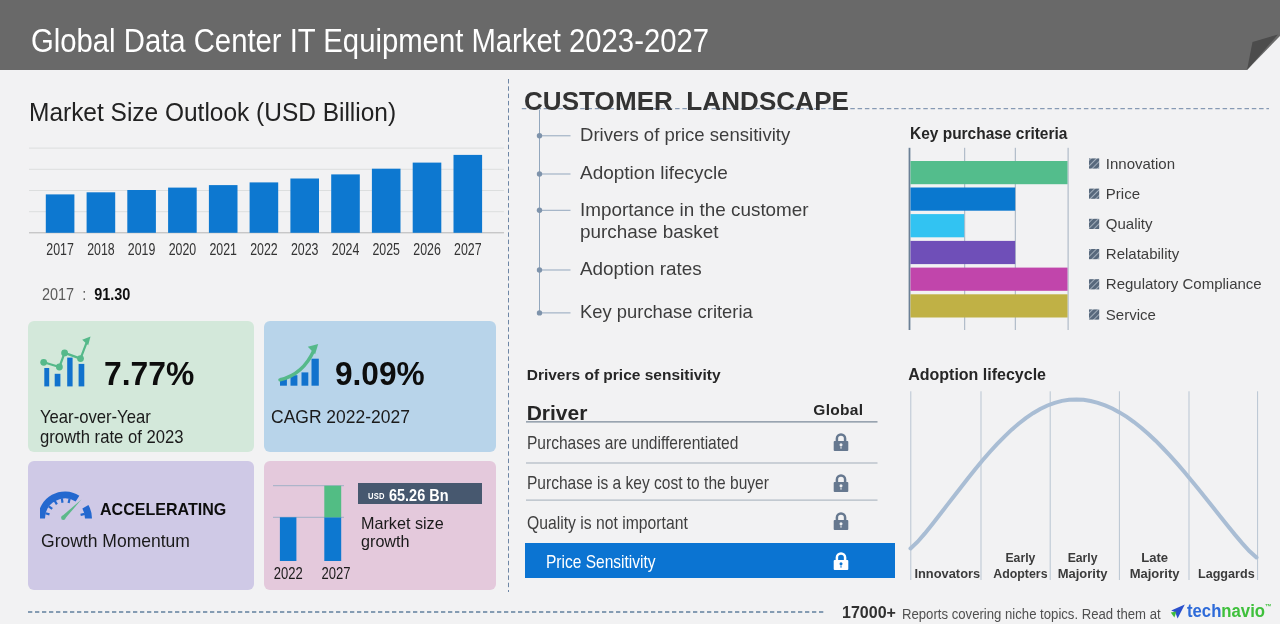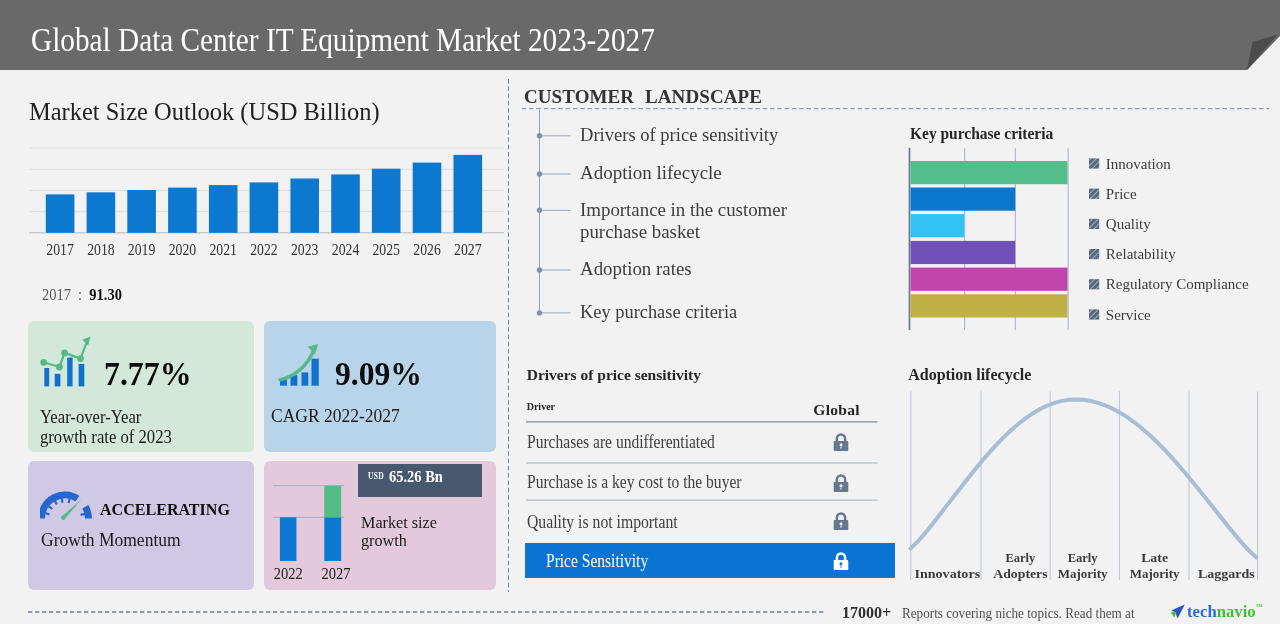--- a/index.html
+++ b/index.html
@@ -1,16 +1,16 @@
 <!DOCTYPE html>
 <html><head><meta charset="utf-8">
 <style>
 *{margin:0;padding:0;box-sizing:border-box;}
 html,body{width:1280px;height:624px;overflow:hidden;}
-#page{position:relative;width:1280px;height:624px;background:#f2f2f3;font-family:Liberation Serif, serif;overflow:hidden;}
+#page{position:relative;width:1280px;height:624px;background:#f2f2f3;font-family:Liberation Sans, sans-serif;overflow:hidden;}
 .abs{position:absolute;}
 .sx{transform-origin:0 0;white-space:nowrap;}
 #hdr{left:0;top:0;width:1280px;height:70px;background:#696969;clip-path:polygon(0 0,100% 0,100% 36px,1247px 100%,0 100%);}
 .box{border-radius:6px;}
 </style></head>
 <body>
 <div id="page">
 
 <div class="abs" id="hdr"></div>
 <svg class="abs" style="left:1240px;top:28px" width="40" height="42">
@@ -114,21 +114,21 @@
   <line x1="0" y1="5.7" x2="71" y2="5.7" stroke="#9fb0c6" stroke-width="1"></line>
   <line x1="0" y1="37.3" x2="71" y2="37.3" stroke="#9fb0c6" stroke-width="1"></line>
   <rect x="6.9" y="37.3" width="16.5" height="43.7" fill="#0d78d0"></rect>
   <rect x="51.3" y="37.3" width="16.9" height="43.7" fill="#0d78d0"></rect>
   <rect x="51.3" y="5.7" width="16.9" height="31.6" fill="#52bd84"></rect>
   <g fill="#1a1a1a" font-size="16" text-anchor="middle">
     <text x="15.2" y="98.9" textLength="29" lengthAdjust="spacingAndGlyphs">2022</text>
     <text x="63" y="98.9" textLength="29" lengthAdjust="spacingAndGlyphs">2027</text>
   </g>
 </svg>
-<div class="abs" style="left:358px;top:464px;width:123.5px;height:33px;background:#47586f;color:#fff;white-space:nowrap">
+<div class="abs" style="left:358px;top:483px;width:123.5px;height:21px;background:#47586f;color:#fff;white-space:nowrap">
   <span class="abs sx" style="left:9.5px;top:7px;font-size:9.5px;font-weight:bold;letter-spacing:0.3px;display:inline-block;transform:scaleX(0.8)">USD</span>
   <span class="abs sx" style="left:30.5px;top:2.9px;font-size:16.5px;font-weight:bold;display:inline-block;transform:scaleX(0.877)">65.26 Bn</span>
 </div>
 <div class="abs sx" style="left:360.6px;top:514.3px;font-size:16.5px;color:#1a1a1a;line-height:18px;transform:scaleX(0.98)">Market size<br>growth</div>
 
 <svg class="abs" style="left:0;top:0" width="1280" height="624">
   <line x1="508.5" y1="79" x2="508.5" y2="592" stroke="#6e86a5" stroke-width="1" stroke-dasharray="4.5,2.8"></line>
   <line x1="521.8" y1="108.7" x2="1269" y2="108.7" stroke="#6e86a5" stroke-width="1" stroke-dasharray="4.5,2.8"></line>
   <line x1="28" y1="612" x2="824" y2="612" stroke="#62809f" stroke-width="1.3" stroke-dasharray="4.3,2.7"></line>
   <line x1="539.5" y1="110" x2="539.5" y2="313" stroke="#93a7bd" stroke-width="1"></line>
@@ -143,29 +143,29 @@
     <circle cx="539.5" cy="135.8" r="2.7"></circle>
     <circle cx="539.5" cy="174" r="2.7"></circle>
     <circle cx="539.5" cy="210.3" r="2.7"></circle>
     <circle cx="539.5" cy="270" r="2.7"></circle>
     <circle cx="539.5" cy="312.9" r="2.7"></circle>
   </g>
   <line x1="526" y1="421.9" x2="877.5" y2="421.9" stroke="#7b8a9a" stroke-width="1.2"></line>
   <line x1="526" y1="463" x2="877.5" y2="463" stroke="#a2adb9" stroke-width="1"></line>
   <line x1="526" y1="500.1" x2="877.5" y2="500.1" stroke="#a2adb9" stroke-width="1"></line>
 </svg>
-<div class="abs sx" style="left:523.9px;top:86.1px;font-size:19px;font-weight:bold;color:#333;letter-spacing:0.1px;word-spacing:6px">CUSTOMER LANDSCAPE</div>
+<div class="abs sx" style="left:523.9px;top:86.1px;font-size:26px;font-weight:bold;color:#333;letter-spacing:0.1px;word-spacing:6px">CUSTOMER LANDSCAPE</div>
 <div class="abs sx" style="left:580.3px;top:124.1px;font-size:19px;color:#3d3d3d;transform:scaleX(0.976)">Drivers of price sensitivity</div>
 <div class="abs sx" style="left:580.3px;top:162.3px;font-size:19px;color:#3d3d3d;transform:scaleX(0.999)">Adoption lifecycle</div>
 <div class="abs sx" style="left:580.3px;top:198.6px;font-size:19px;color:#3d3d3d;line-height:22.3px;transform:scaleX(0.993)">Importance in the customer<br>purchase basket</div>
 <div class="abs sx" style="left:580.3px;top:258.3px;font-size:19px;color:#3d3d3d;transform:scaleX(0.993)">Adoption rates</div>
 <div class="abs sx" style="left:580.3px;top:301.2px;font-size:19px;color:#3d3d3d;transform:scaleX(0.968)">Key purchase criteria</div>
 
 <div class="abs sx" style="left:526.7px;top:365.9px;font-size:15.5px;font-weight:bold;color:#262626">Drivers of price sensitivity</div>
-<div class="abs sx" style="left:526.7px;top:400.8px;font-size:10px;font-weight:bold;color:#262626">Driver</div>
+<div class="abs sx" style="left:526.7px;top:400.8px;font-size:21px;font-weight:bold;color:#262626">Driver</div>
 <div class="abs sx" style="left:813.3px;top:400.8px;font-size:15.5px;font-weight:bold;color:#262626;letter-spacing:0.3px">Global</div>
 <div class="abs sx" style="left:526.7px;top:432px;font-size:18.5px;color:#3f3f3f;transform:scaleX(0.84)">Purchases are undifferentiated</div>
 <div class="abs sx" style="left:526.7px;top:472.3px;font-size:18.5px;color:#3f3f3f;transform:scaleX(0.84)">Purchase is a key cost to the buyer</div>
 <div class="abs sx" style="left:526.7px;top:511.5px;font-size:18.5px;color:#3f3f3f;transform:scaleX(0.85)">Quality is not important</div>
 <div class="abs" style="left:525.2px;top:543.3px;width:369.9px;height:34.6px;background:#0b74d2"></div>
 <div class="abs sx" style="left:545.9px;top:551px;font-size:18.5px;color:#fff;transform:scaleX(0.839)">Price Sensitivity</div>
 
 <svg class="abs" style="left:833px;top:431.6px" width="16" height="20" viewBox="0 0 16 20">
   <path d="M3.9,9.5 V6.6 A4.1,4.1 0 0 1 12.1,6.6 V9.5" stroke="#66788f" stroke-width="2.5" fill="none"></path>
   <rect x="0.7" y="9" width="14.6" height="10" rx="1" fill="#66788f"></rect>

